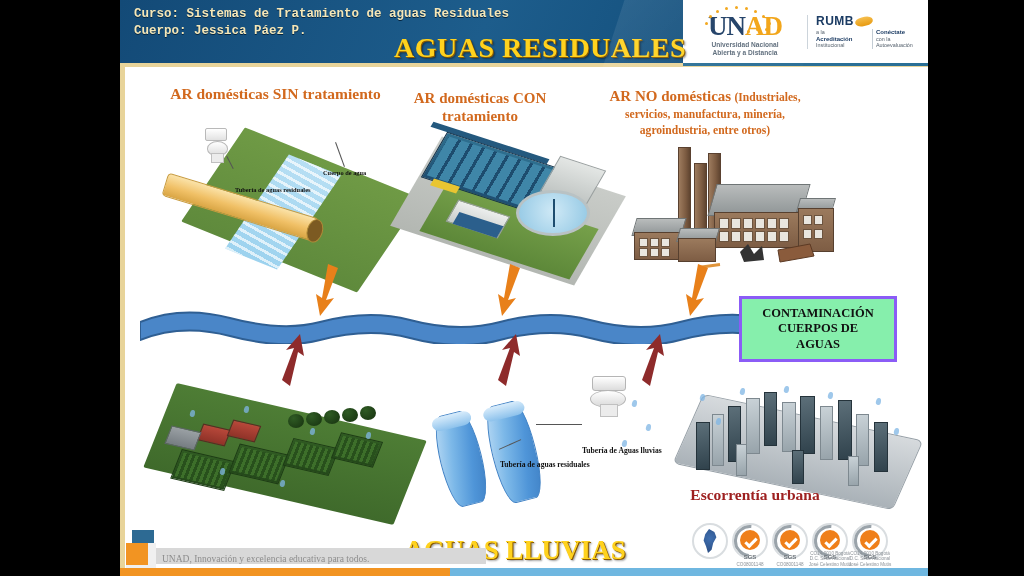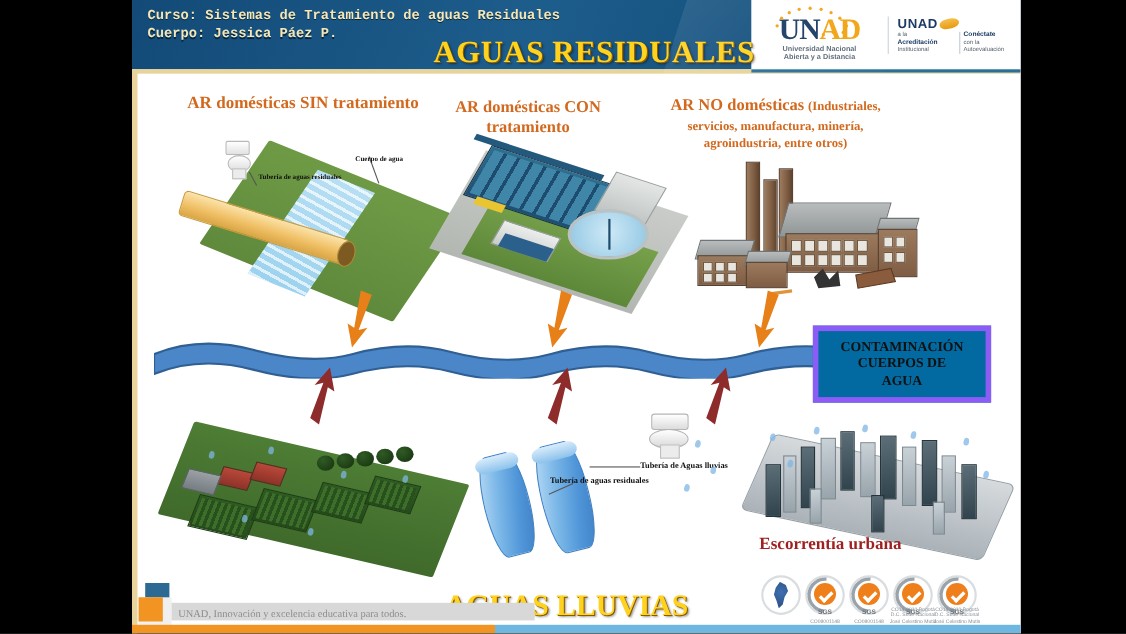--- a/index.html
+++ b/index.html
@@ -69,21 +69,21 @@
        background:linear-gradient(#fbe3a9,#f0c066 55%,#d9a544);border-radius:4px;
        transform:rotate(17deg);transform-origin:left center;border:1px solid #c99c3f;}
   .pipe-end{position:absolute;left:148px;top:0;width:14px;height:22px;border-radius:50%;
        background:#7c5a22;border:1px solid #b08a38;}
   .toilet{position:absolute;left:38px;top:0;width:26px;height:34px;}
   .t-tank{position:absolute;left:2px;top:0;width:20px;height:11px;border-radius:2px;
        background:linear-gradient(#fff,#e2e2e2);border:1px solid #b9b9b9;}
   .t-bowl{position:absolute;left:4px;top:13px;width:19px;height:13px;border-radius:50% 50% 45% 45%;
        background:linear-gradient(#fff,#dedede);border:1px solid #b9b9b9;}
   .t-base{position:absolute;left:8px;top:25px;width:11px;height:8px;background:#ececec;border:1px solid #c0c0c0;}
-  .lbl{position:absolute;font-family:"Liberation Serif",serif;font-weight:bold;color:#111;white-space:nowrap;}
+  .lbl{position:absolute;font-family:"Liberation Serif",serif;font-weight:bold;color:#111;white-space:nowrap;margin-top:28px;}
   .lead{position:absolute;background:#555;height:1px;}
 
   
   .ill2{left:290px;top:130px;width:200px;height:150px;}
   .pl-ground{position:absolute;left:6px;top:28px;width:184px;height:106px;
        background:linear-gradient(#c9ccc8,#b3b7b2);transform:skewY(18deg) skewX(-26deg);}
   .pl-green{position:absolute;left:24px;top:70px;width:150px;height:60px;
        background:linear-gradient(#76a04a,#5d8839);transform:skewY(18deg) skewX(-26deg);}
   .pl-tanks{position:absolute;left:24px;top:16px;width:112px;height:52px;
        background:linear-gradient(#2e6f8f,#1f4f72);transform:skewY(18deg) skewX(-26deg);
@@ -109,22 +109,22 @@
   .stack{position:absolute;bottom:44px;width:11px;background:linear-gradient(90deg,#9d7b5e,#7d5c42 60%,#5f4430);
        border:1px solid #5a4130;}
   .fb{position:absolute;background:linear-gradient(#9b7a5d,#7e5d44);border:1px solid #57402f;}
   .froof{position:absolute;background:linear-gradient(#b9bcbc,#8f9596);border:1px solid #6f7576;}
   .win{position:absolute;background:#e9e6df;border:1px solid #6c543f;}
 
   
   .river{position:absolute;left:20px;top:304px;width:716px;height:40px;}
 
   
-  .contbox{position:absolute;left:619px;top:296px;width:152px;height:60px;background:#0369a1;
-       border:5px solid #8b5cf6;display:flex;align-items:center;justify-content:center;}
+  .contbox{position:absolute;left:619px;top:296px;width:152px;height:60px;background:#86efac;
+       border:3px solid #8b5cf6;display:flex;align-items:center;justify-content:center;}
   .contbox span{font-family:"Liberation Serif",serif;font-weight:bold;font-size:12.5px;color:#111;
        text-align:center;line-height:1.25;}
 
   
   .ill4{left:40px;top:408px;width:260px;height:100px;}
   .farm{position:absolute;left:0;top:0;width:250px;height:92px;
        background:linear-gradient(#4e7d35,#3f6a2b);transform:skewY(13deg) skewX(-20deg);border-radius:2px;}
   .plot{position:absolute;background:linear-gradient(#2f5a22,#24481a);border:1px solid #1d3c15;
        transform:skewY(13deg) skewX(-20deg);}
   .plot:after{content:"";position:absolute;inset:2px;
@@ -212,21 +212,21 @@
           <span class="dot" style="left:48px;top:24px"></span>
               <span class="dot" style="left:57px;top:22px"></span>
           <span class="dot" style="left:66px;top:22px"></span>
         </div>
         <div class="unad-word"><span>U</span><span>N</span><i>AD</i></div>
         <div class="unad-sub">Universidad Nacional</div>
         <div class="unad-sub">Abierta y a  Distancia</div>
       </div>
       <div class="unad-div"></div>
       <div class="rumbo">
-        <div class="rumbo-top"><span>UNAD</span><span class="rumbo-swoosh"></span></div>
+        <div class="rumbo-top"><span>RUMB</span><span class="rumbo-swoosh"></span></div>
         <div class="rumbo-row">
           <div class="rumbo-a">
             <span>a la </span>
             <span><b>Acreditación</b></span>
             <span>Institucional</span>
           </div>
           <div class="rumbo-b">
             <span><b>Conéctate</b></span>
             <span>con la</span>
             <span>Autoevaluación</span>
@@ -339,21 +339,21 @@
       <path d="M170,54 L162,48 L174,16 L166,18 L180,2 L184,24 L178,20 Z"></path>
       <path d="M386,54 L378,48 L390,16 L382,18 L396,2 L400,24 L394,20 Z"></path>
       <path d="M530,54 L522,48 L534,16 L526,18 L540,2 L544,24 L538,20 Z"></path>
     </g>
   </svg>
 
   <div class="contbox">
     <span>
       <span>CONTAMINACIÓN</span><br>
       <span>CUERPOS DE</span><br>
-      <span>AGUA</span>
+      <span>AGUAS</span>
     </span>
   </div>
 
   <div class="ill ill4">
     <div class="farm"></div>
     <div class="plot" style="left:16px;top:46px;width:52px;height:30px;"></div>
     <div class="plot" style="left:74px;top:40px;width:48px;height:30px;"></div>
     <div class="plot" style="left:128px;top:34px;width:44px;height:28px;"></div>
     <div class="plot" style="left:176px;top:28px;width:40px;height:26px;"></div>
     <div class="barn" style="left:40px;top:18px;width:26px;height:16px;background:linear-gradient(#b8483a,#8f3228);"></div>

